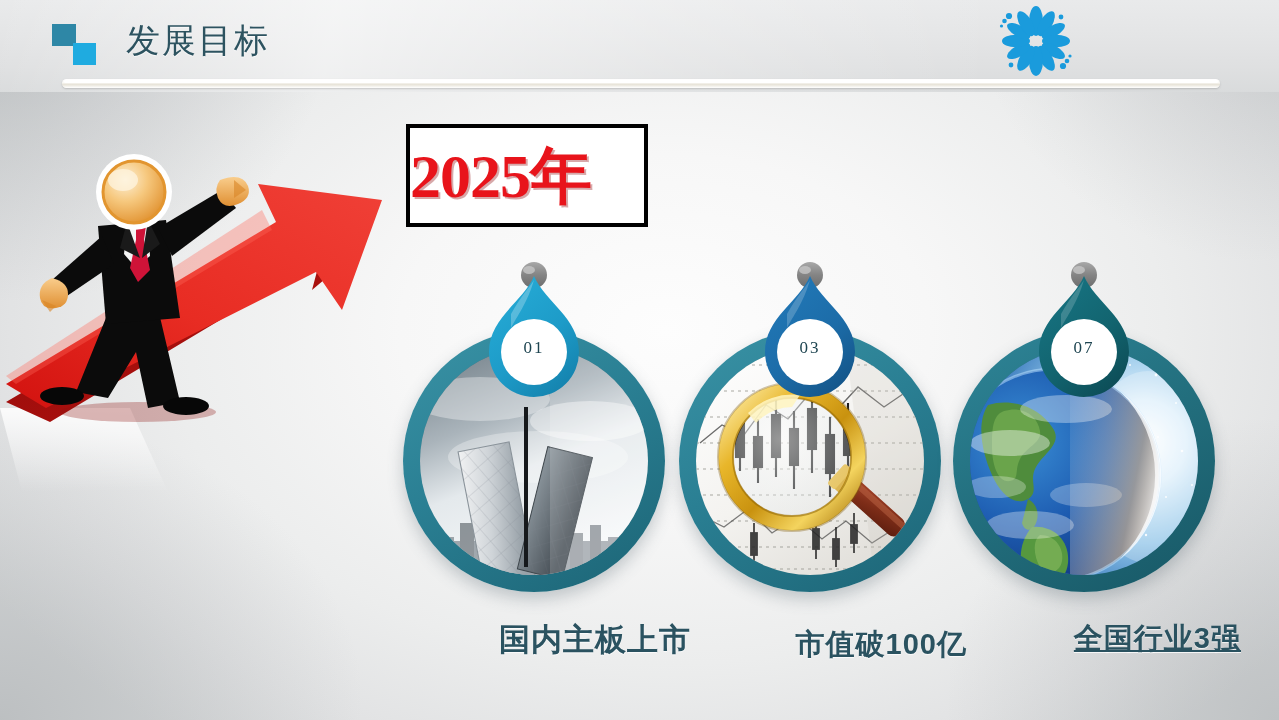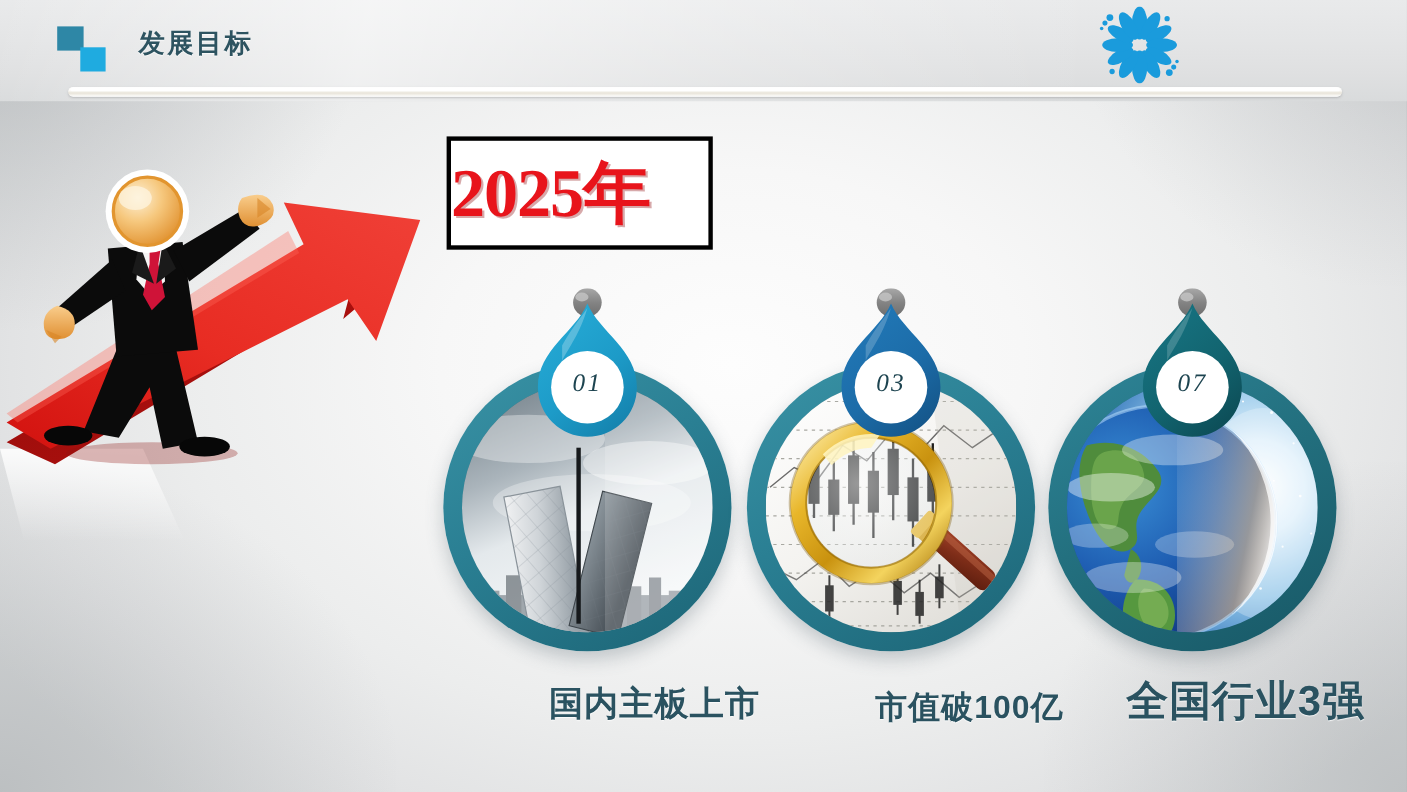--- a/index.html
+++ b/index.html
@@ -41,21 +41,21 @@
     background: linear-gradient(100deg, rgba(255,255,255,0) 0%, rgba(255,255,255,.55) 26%, rgba(255,255,255,.25) 52%, rgba(255,255,255,0) 78%);
     pointer-events: none;
   }
   #deco-squares { position: absolute; left: 52px; top: 24px; width: 56px; height: 40px; }
   .sq { position: absolute; }
   .sq-a { left: 0; top: 0; width: 24px; height: 22px; background: #2e87a6; }
   .sq-b { left: 21px; top: 19px; width: 23px; height: 22px; background: #1fabe0; }
 
   #slide-title {
     position: absolute; left: 126px; top: 18px;
-    font-size: 24px; font-weight: 700; color: #2d5360;
+    font-size: 34px; font-weight: 400; color: #2d5360;
     letter-spacing: 2px; line-height: 44px;
     text-shadow: 0 1px 1px rgba(255,255,255,.75);
     white-space: nowrap;
   }
 
   #divider {
     position: absolute; left: 62px; top: 79px; width: 1158px; height: 9px;
     border-radius: 5px;
     background: linear-gradient(180deg, #ffffff 0%, #fbfaf7 38%, #e8e4d9 62%, #ffffff 100%);
     box-shadow: 0 1px 2px rgba(120,120,120,.35);
@@ -110,34 +110,33 @@
     border-radius: 50%; overflow: hidden;
     box-shadow: inset 0 2px 7px rgba(0,0,0,.30);
   }
   .photo-svg { display: block; width: 228px; height: 228px; }
 
   .badge { position: absolute; left: 68px; top: 0; width: 126px; height: 152px; }
   .badge-svg { display: block; width: 126px; height: 152px; }
   .badge-num {
     position: absolute; left: 0; right: 0; top: 74px; text-align: center;
     font-family: "Liberation Serif", "DejaVu Serif", serif;
-    font-size: 23px; color: #1d4450; letter-spacing: 2px; line-height: 24px;
+    font-size: 17px; color: #1d4450; letter-spacing: 2px; line-height: 24px;
     font-weight: 400;
-    font-style: italic;
   }
 
   .caption {
     position: absolute; left: -26px; width: 314px; top: 358px;
     text-align: right; font-size: 31px; font-weight: 700;
     color: #2a5260; letter-spacing: 1px; line-height: 40px;
     text-shadow: 0 1px 1px rgba(255,255,255,.8);
     white-space: nowrap;
   }
   #goal-2 .caption { font-size: 29px; top: 362px; }
-  #goal-3 .caption { font-size: 38px; top: 356px; }
+  #goal-3 .caption { font-size: 29px; top: 356px; text-decoration: underline; }
 </style>
 </head>
 <body>
 
 <div id="slide">
 
   <div class="vig vig-tl"></div>
   <div class="vig vig-tr"></div>
   <div class="vig vig-bl"></div>
   <div class="vig vig-br"></div>

